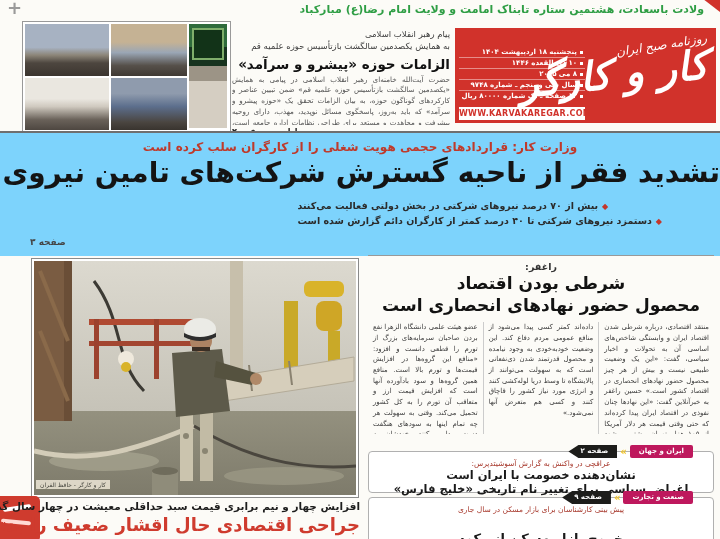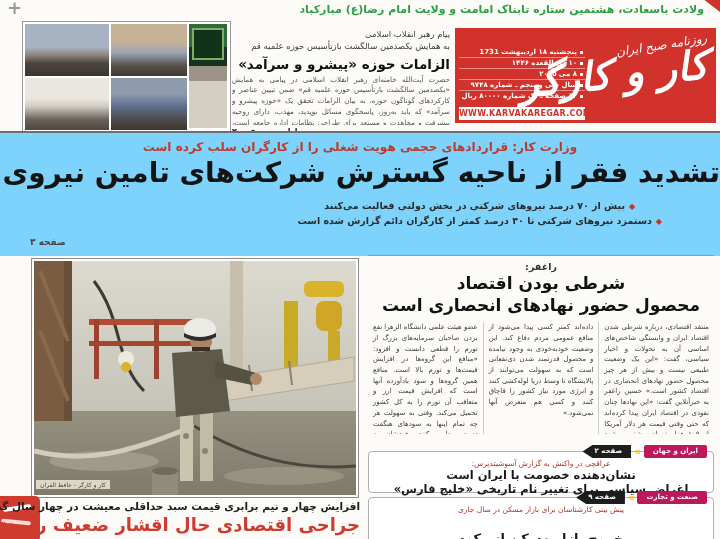--- a/index.html
+++ b/index.html
@@ -49,42 +49,42 @@
   .t5{left:88px;top:56px;width:76px;height:52px;
       background:linear-gradient(180deg,#8f9bad 0 30%,#5c6e8c 55%,#4a4540 85%,#39342f 100%);}
   .t3 .frame{position:absolute;left:3px;top:4px;right:3px;height:28px;border:2px solid #7fae6b;
              background:#123318;}
   
   .main-rule{position:absolute;left:0;top:131px;width:720px;border-top:2px solid #6f6f6f;}
   .cream{position:absolute;left:0;top:133px;width:720px;height:123px;background:#7dd3fc;}
   .cream .kicker{margin-top:7px;text-align:center;font-size:12px;font-weight:bold;color:#bf3a2b;}
   .cream .headline{margin-top:2px;text-align:center;font-size:28px;font-weight:bold;color:#141414;
                    letter-spacing:-.5px;white-space:nowrap;}
-  .bullets{position:absolute;right:58px;top:66px;text-align:center;}
+  .bullets{position:absolute;right:58px;top:66px;text-align:left;}
   .bullet-line{font-size:9.5px;font-weight:bold;color:#2b2b2b;line-height:13.5px;white-space:nowrap;}
   .diamond{color:#c3362b;font-size:8px;margin-left:4px;}
   .page-ref{position:absolute;left:30px;bottom:9px;font-size:9px;font-weight:bold;color:#444;}
   
   .photo{position:absolute;left:31px;top:258px;width:328px;height:240px;background:#fff;
          border:1px solid #8a8a8a;padding:2px;box-sizing:border-box;}
   .photo svg{display:block;width:100%;height:100%;}
   .photo .caption{position:absolute;left:4px;bottom:8px;background:rgba(226,220,203,.95);
                   color:#45453e;font-size:6px;padding:1px 4px;white-space:nowrap;}
   
   .raghfar{position:absolute;left:368px;top:255px;width:346px;height:190px;border-top:1px solid #999;}
   .raghfar .kicker{margin-top:5px;text-align:center;font-size:9.5px;font-weight:bold;color:#333;}
   .raghfar .h1{text-align:center;font-size:17px;font-weight:bold;color:#121212;line-height:1.3;}
   .raghfar .cols{display:flex;direction:rtl;margin-top:6px;height:112px;overflow:hidden;}
   .raghfar .col{flex:1;padding:0 5px;font-size:6.9px;line-height:1.55;text-align:justify;color:#3a3a3a;}
   .raghfar .col + .col{border-left:none;border-right:1px solid #ccc;}
   
   .nbox{position:absolute;left:368px;width:344px;background:#fff;border:1px solid #b0b0b0;border-radius:4px;}
   .nbox1{top:451px;height:40px;}
   .nbox2{top:497px;height:56px;}
-  .tag{position:absolute;top:-7px;right:6px;display:flex;align-items:center;direction:ltr;height:13px;}
+  .tag{position:absolute;top:-7px;right:20px;display:flex;align-items:center;direction:ltr;height:13px;}
   .tag .black-pill{background:#1d1d1b;color:#fff;font-size:7px;font-weight:bold;line-height:13px;
                    padding:0 9px 0 12px;clip-path:polygon(0 50%,10px 0,100% 0,100% 100%,10px 100%);}
   .tag .chev{color:#f2c21d;font-size:10px;font-weight:bold;margin:0 3px;line-height:13px;}
   .tag .red-pill{background:#be185d;color:#fff;font-size:7px;font-weight:bold;line-height:13px;
                  padding:0 9px;border-radius:2px;}
   .nbox .kicker{margin-top:7px;text-align:center;font-size:7.5px;color:#a83a2e;}
   .nbox .hl{text-align:center;font-size:11.5px;font-weight:bold;color:#1a1a1a;line-height:1.25;}
   .nbox2 .hl{font-size:13px;margin-top:17px;}
   
   .stamp{position:absolute;left:-5px;top:496px;width:45px;height:46px;background:#cf3b2e;border-radius:5px;}
@@ -105,21 +105,21 @@
   <span class="plus-mark">+</span>
   <div class="greeting">ولادت باسعادت، هشتمین ستاره تابناک امامت و ولایت امام رضا(ع) مبارکباد</div>
   <div class="corner-wedge"></div>
 
   <div class="masthead">
     <div class="tagline">روزنامه صبح ایران</div>
     <div class="logo">کار و کارگر</div>
     <div class="dates">
       <div class="date-row">
         <span class="date-bullet"></span>
-        <span class="date-text">پنجشنبه ۱۸ اردیبهشت 1731</span>
+        <span class="date-text">پنجشنبه ۱۸ اردیبهشت ۱۴۰۴</span>
       </div>
       <div class="date-row">
         <span class="date-bullet"></span>
         <span class="date-text">۱۰ ذی القعده ۱۴۴۶</span>
       </div>
       <div class="date-row">
         <span class="date-bullet"></span>
         <span class="date-text">۸ می ۲۰۲۵</span>
       </div>
       <div class="date-row">

